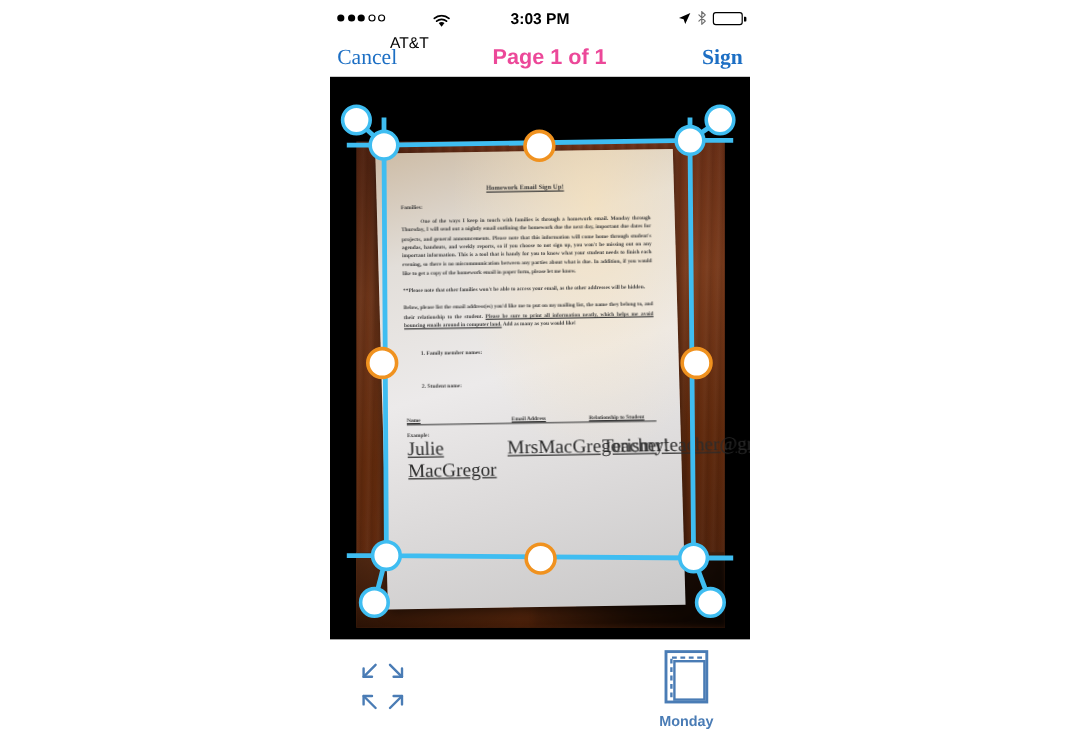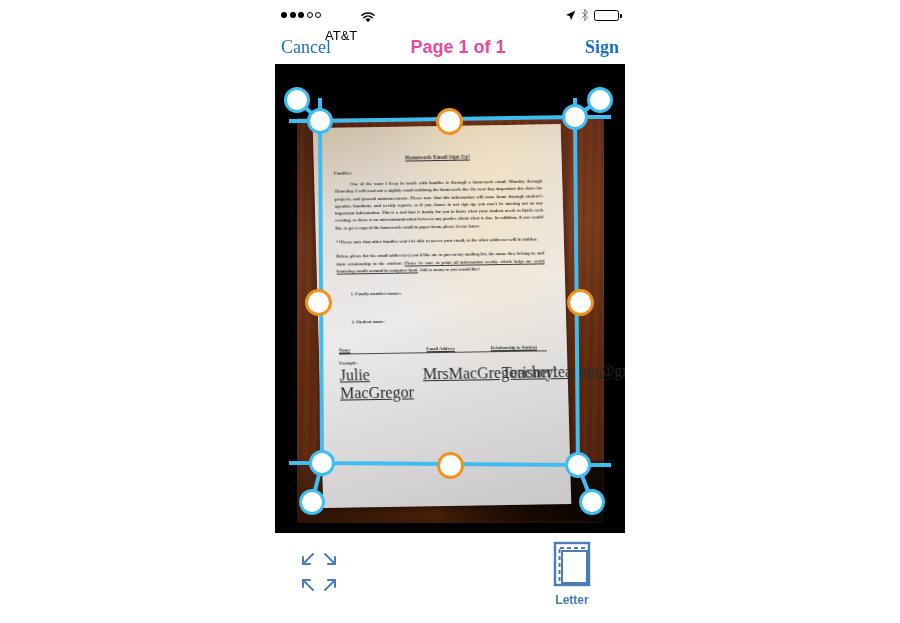--- a/index.html
+++ b/index.html
@@ -321,20 +321,21 @@
       <span class="carrier">AT&amp;T</span>
       <span class="wifi-icon">
         <svg viewBox="0 0 14 11" width="14" height="11">
           <path d="M7 10.3 L4.6 7.2 A3.9 3.9 0 0 1 9.4 7.2 Z" fill="#000"></path>
           <path d="M2.9 5.6 A6.3 6.3 0 0 1 11.1 5.6" stroke="#000" stroke-width="1.5" fill="none" stroke-linecap="round"></path>
           <path d="M0.9 3.3 A9.3 9.3 0 0 1 13.1 3.3" stroke="#000" stroke-width="1.5" fill="none" stroke-linecap="round"></path>
         </svg>
       </span>
     </div>
 
+    <div class="sb-center">3:03 PM</div>
 
     <div class="sb-right">
       <span>
         <svg class="loc-icon" viewBox="0 0 12 12">
           <path d="M11.2 0.8 L0.9 5.4 L5.1 6.6 L6.6 11 Z" fill="#000"></path>
         </svg>
       </span>
       <span>
         <svg class="bt-icon" viewBox="0 0 9 13">
           <path d="M4.3 0.6 L7.6 3.6 L1.6 9.4 M4.3 12.4 L7.6 9.4 L1.6 3.6 M4.3 0.6 L4.3 12.4" stroke="#6f6f6f" stroke-width="1.1" fill="none" stroke-linejoin="round" stroke-linecap="round"></path>
@@ -437,18 +438,18 @@
       </svg>
     </div>
 
     <div class="paper-size-btn">
       <svg viewBox="0 0 38 46" width="38" height="46">
         <rect x="2" y="2" width="34" height="42" fill="none" stroke="#4a7cb5" stroke-width="2.4"></rect>
         <rect x="9" y="10" width="25" height="32" fill="#ffffff" stroke="#4a7cb5" stroke-width="2"></rect>
         <line x1="7" y1="7" x2="32" y2="7" stroke="#4a7cb5" stroke-width="2" stroke-dasharray="4 3"></line>
         <line x1="6.5" y1="8" x2="6.5" y2="41" stroke="#4a7cb5" stroke-width="2" stroke-dasharray="4 3"></line>
       </svg>
-      <div class="paper-size-label">Letter</div>
+      <div class="paper-size-label">Monday</div>
     </div>
 
   </div>
 
 </div>
 
 </body></html>

